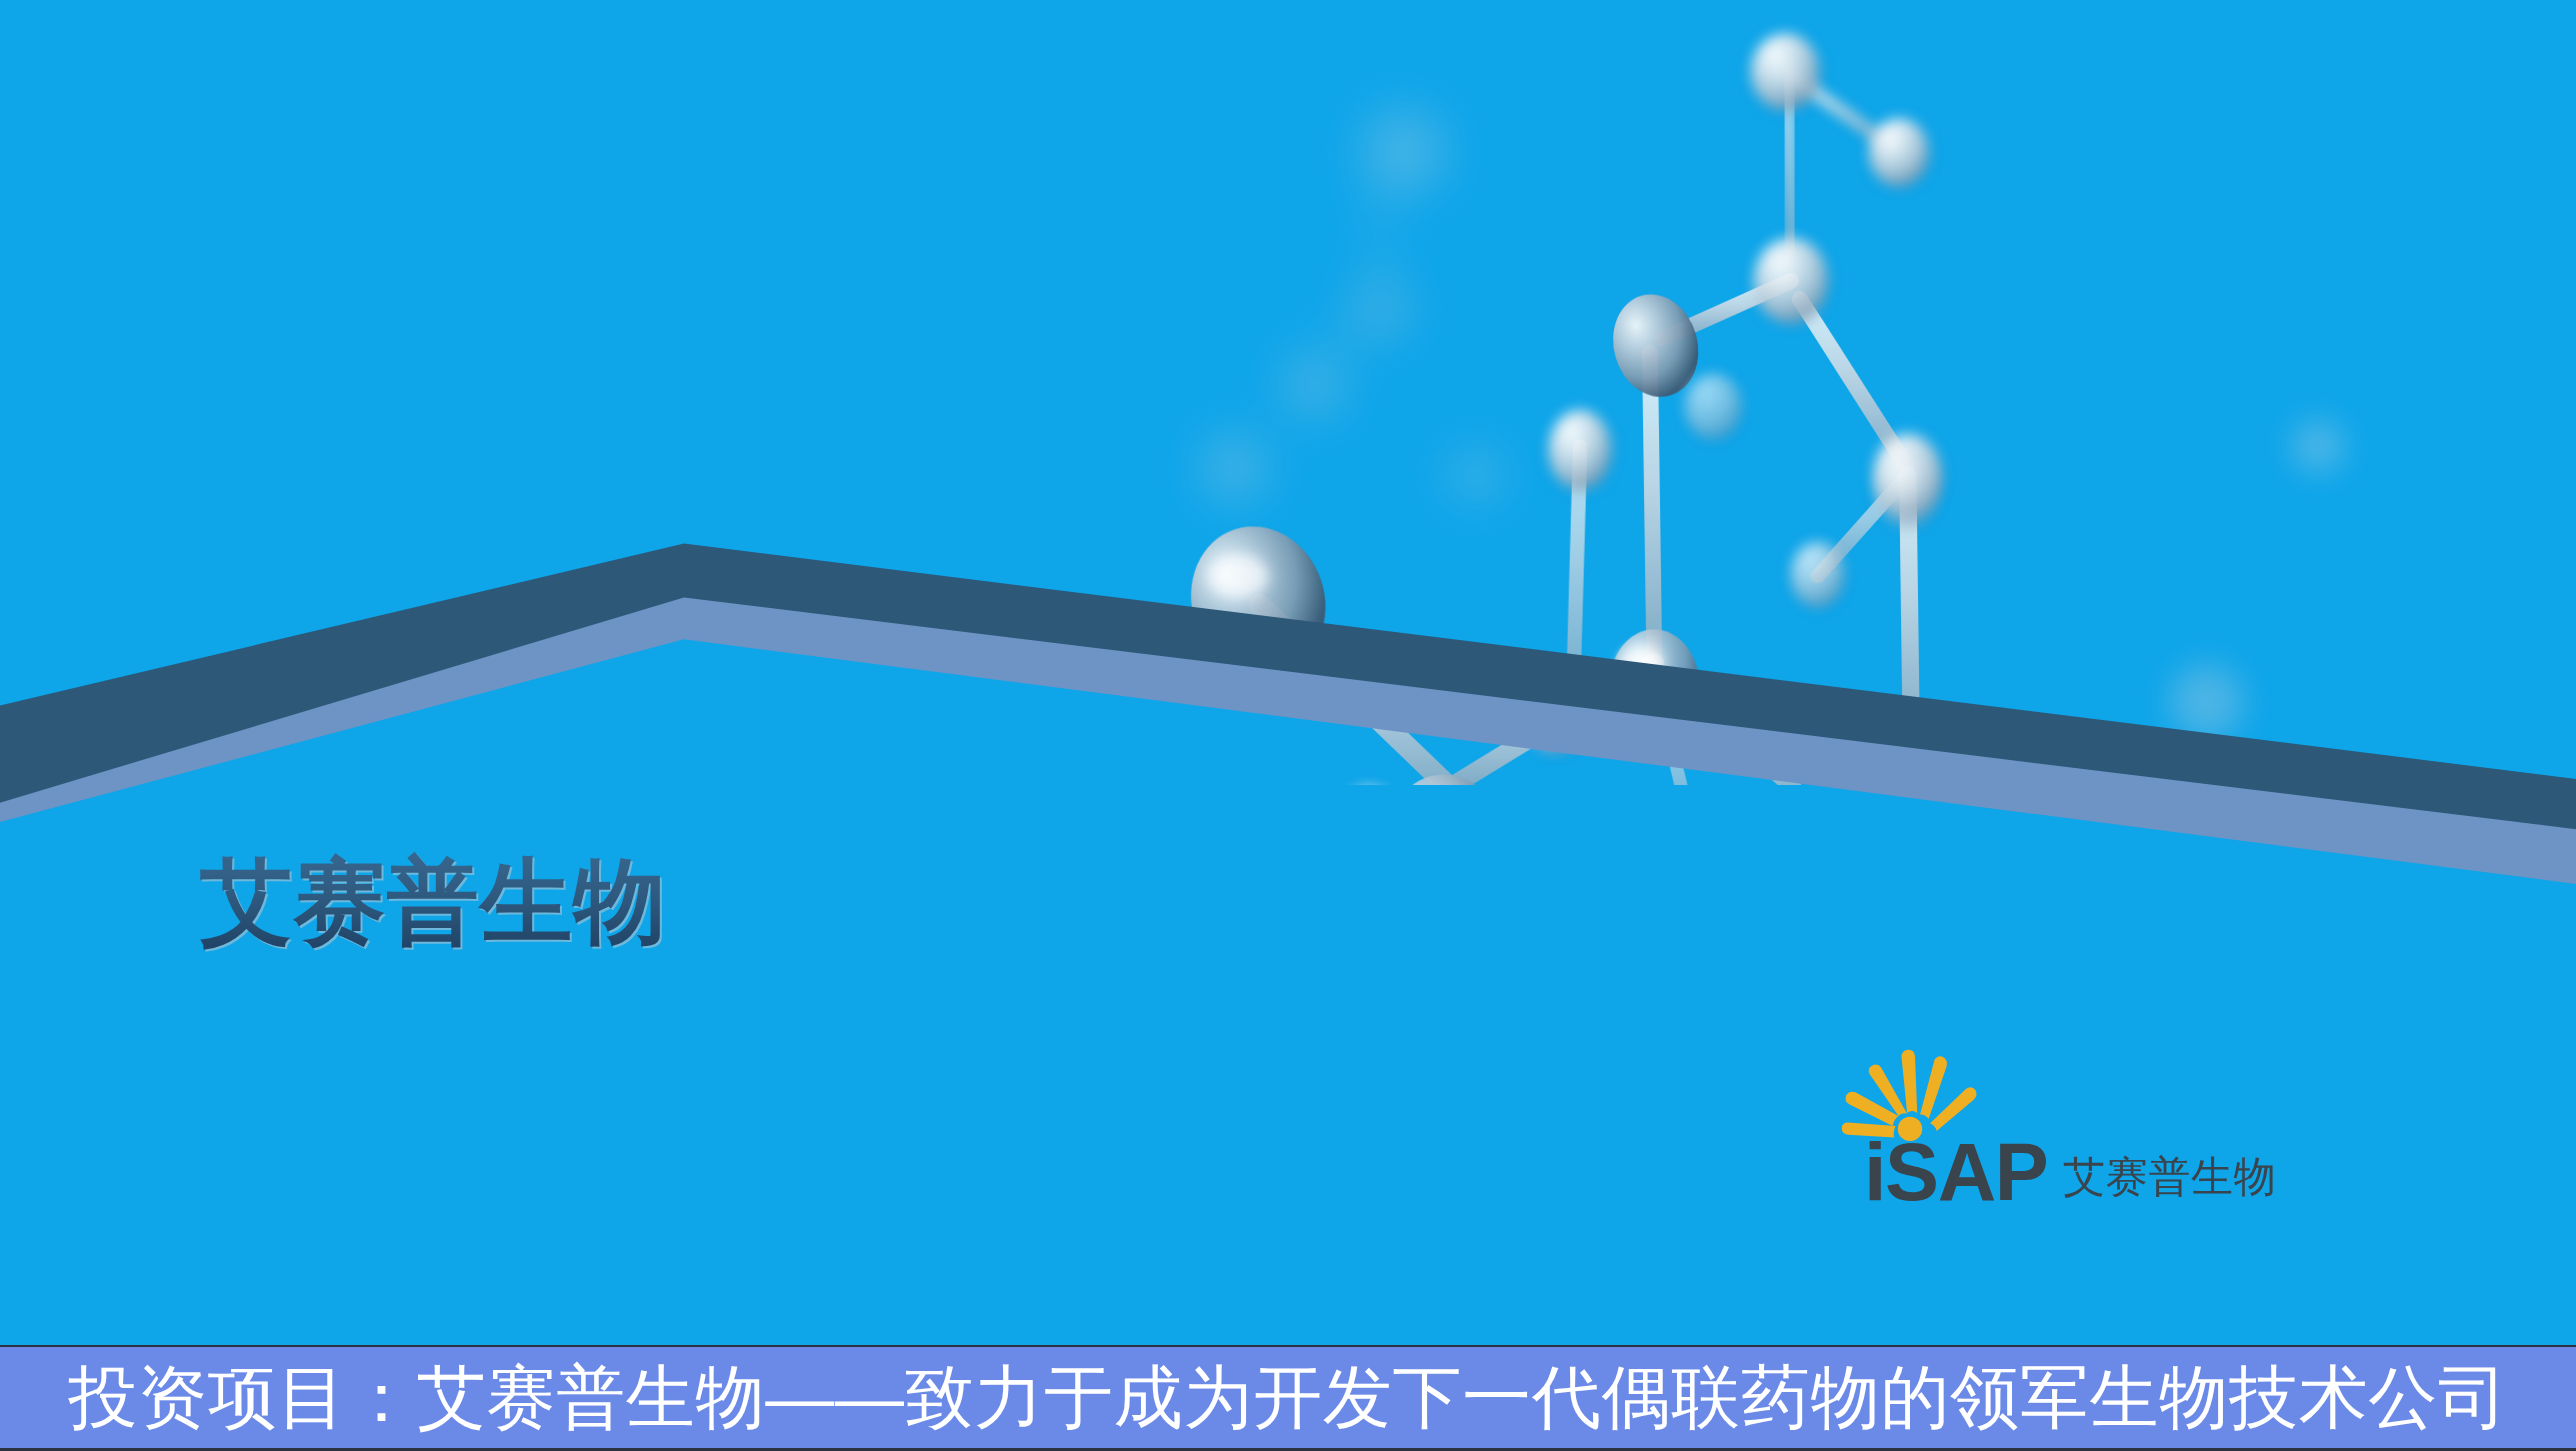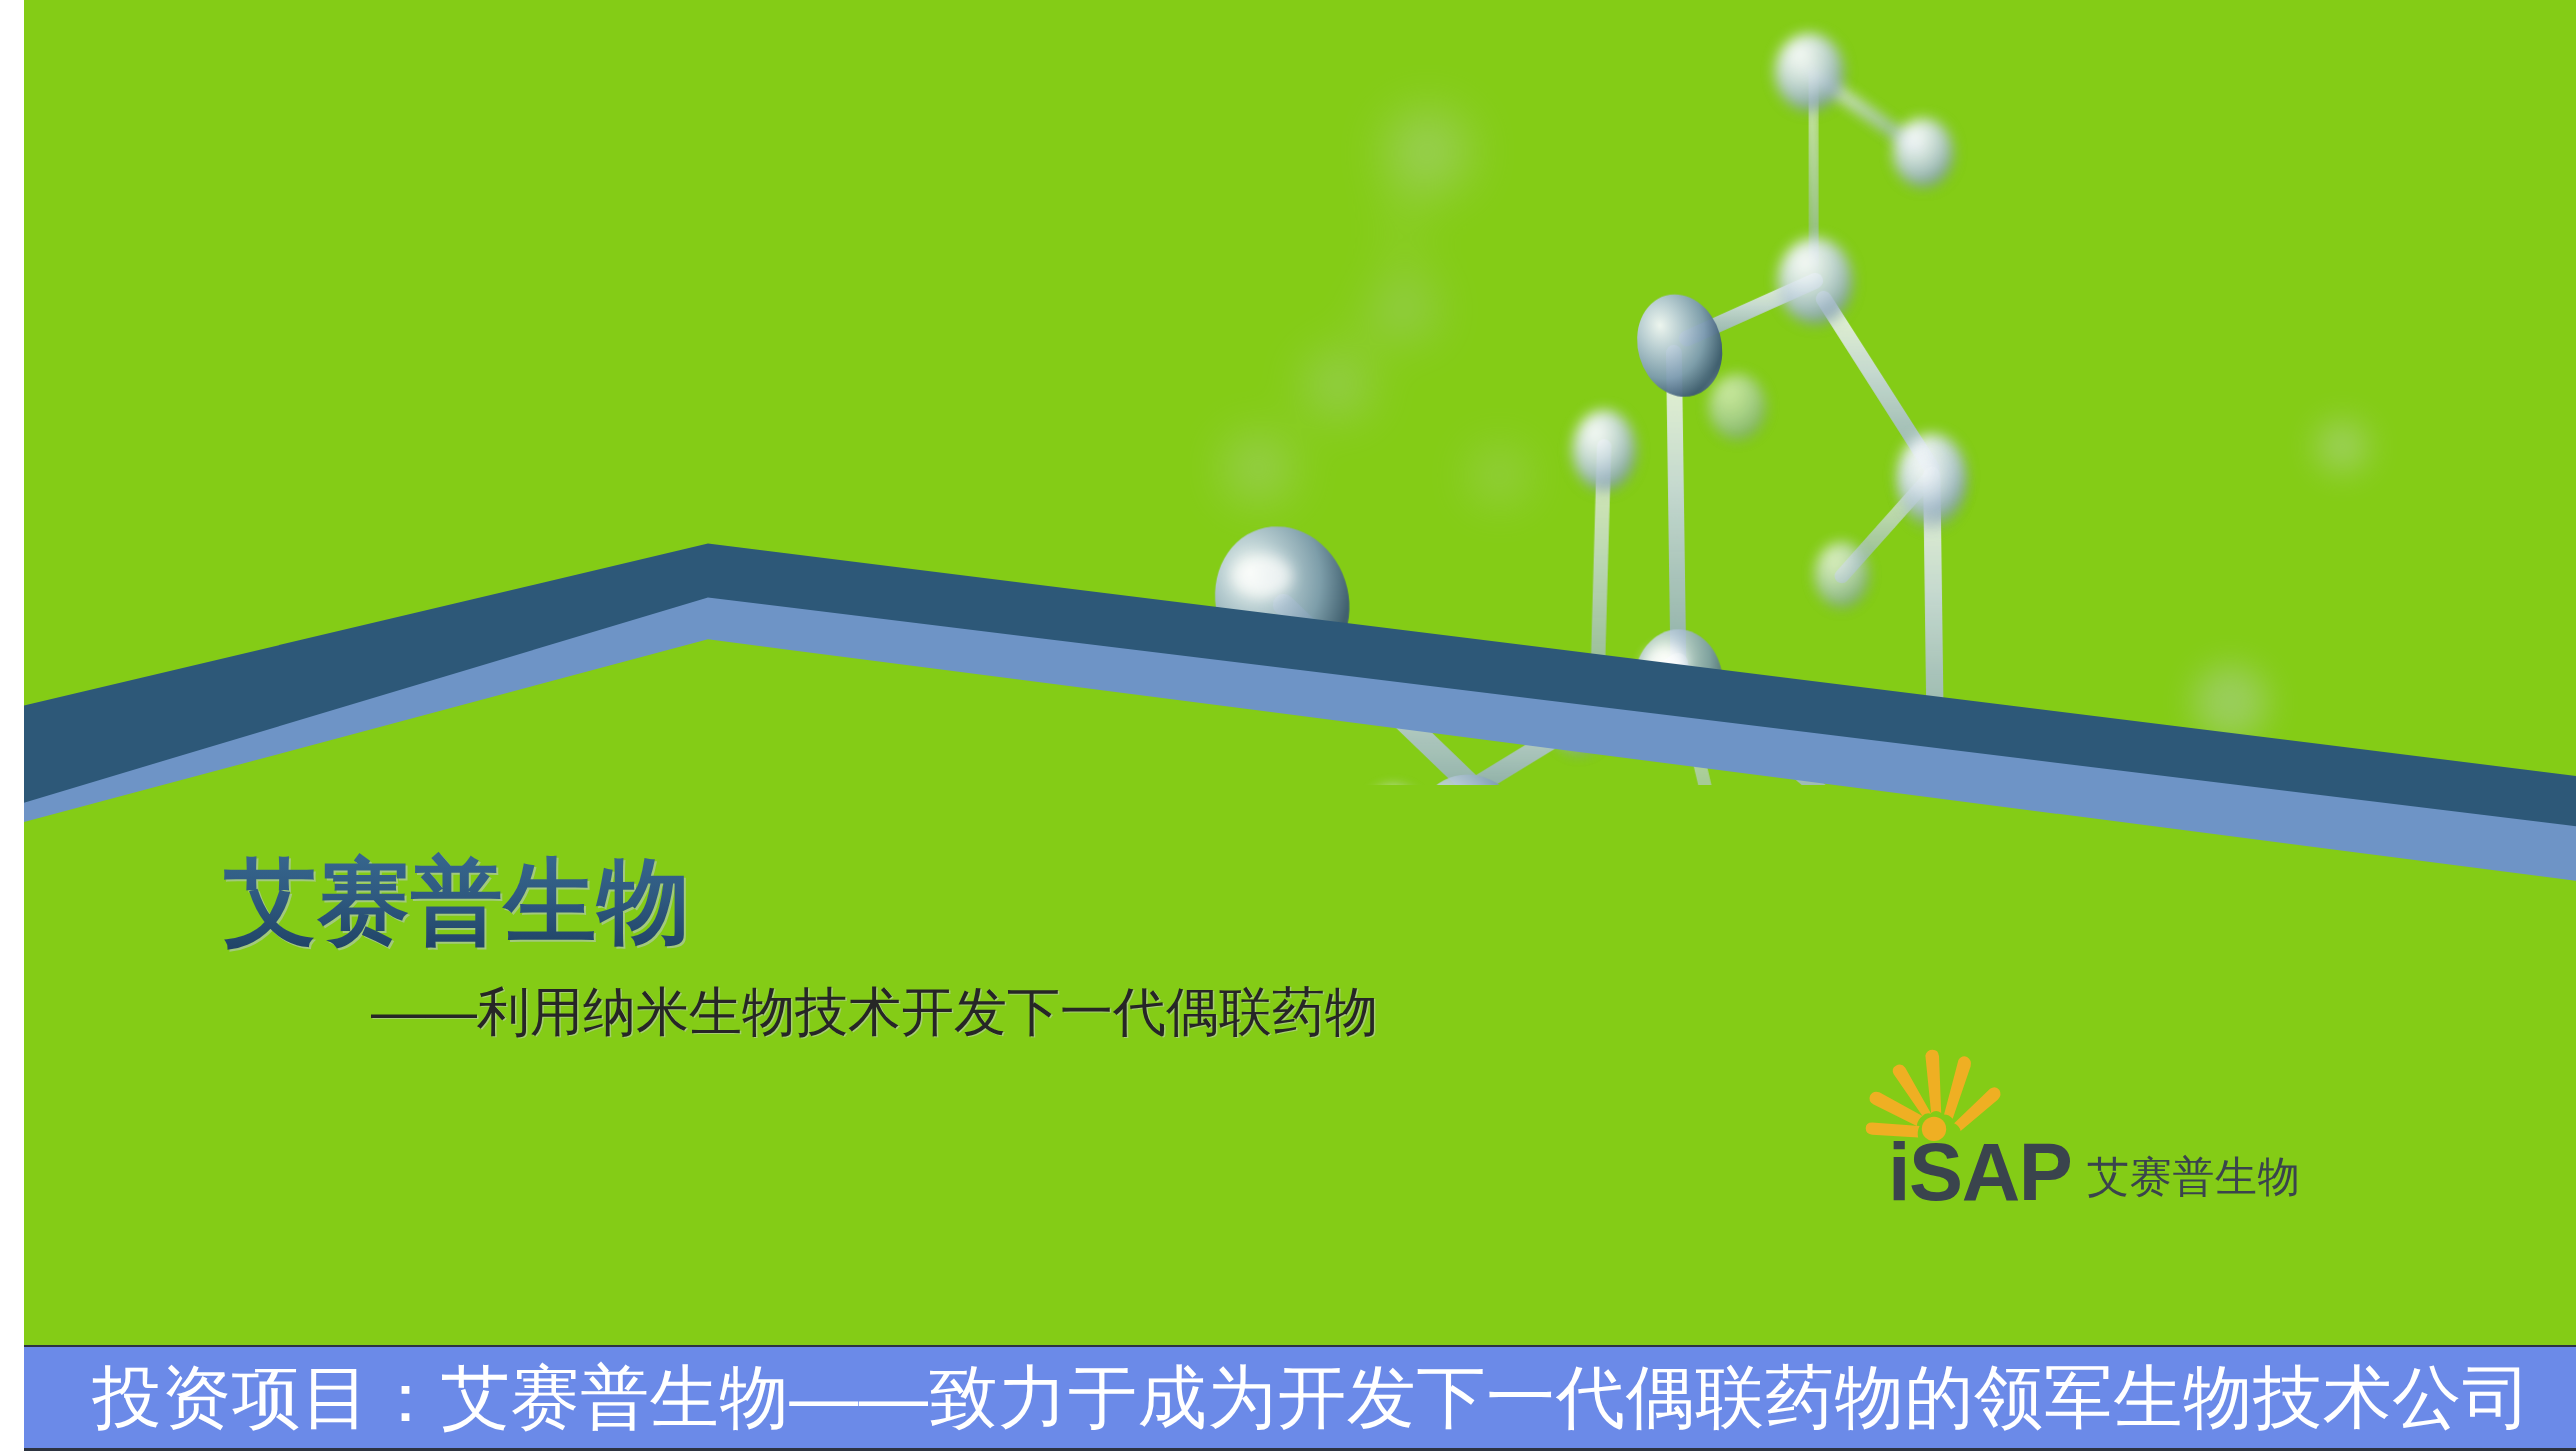--- a/index.html
+++ b/index.html
@@ -11,23 +11,22 @@
     width: 2576px;
     height: 1451px;
     position: relative;
     overflow: hidden;
     font-family: "Liberation Sans", "DejaVu Sans", sans-serif;
   }
 
   #slide {
     position: absolute;
     inset: 0;
-    background: #84cc16;
+    background: #0ea5e9;
     overflow: hidden;
-    margin-left: 24px;
   }
 
   
   #molecule-art {
     position: absolute;
     left: 1166px;
     top: -29px;
     width: 1410px;
     height: 814px;
     pointer-events: none;
@@ -247,21 +246,20 @@
     <svg viewBox="0 0 3578 560" preserveAspectRatio="none" xmlns="http://www.w3.org/2000/svg" aria-hidden="true">
 
       <polygon points="0,330 950,110 3578,450 3578,528 950,188 0,442" fill="#6E94C6"></polygon>
 
       <polygon points="0,280 950,55 3578,382 3578,452 950,130 0,415" fill="#2D5878"></polygon>
     </svg>
   </div>
 
   <div id="title-block">
     <h1 id="slide-title">艾赛普生物</h1>
-    <p id="slide-subtitle">——利用纳米生物技术开发下一代偶联药物</p>
   </div>
 
   <div id="company-logo">
     <div id="logo-sunburst">
       <svg viewBox="0 0 200 160" xmlns="http://www.w3.org/2000/svg" aria-hidden="true">
         <g fill="#EFAF23">
 
           <circle cx="100" cy="132" r="17"></circle>
 
           <path d="M96 110 L88 30 Q90 22 98 22 Q106 22 107 31 L110 110 Q103 104 96 110 Z"></path>

